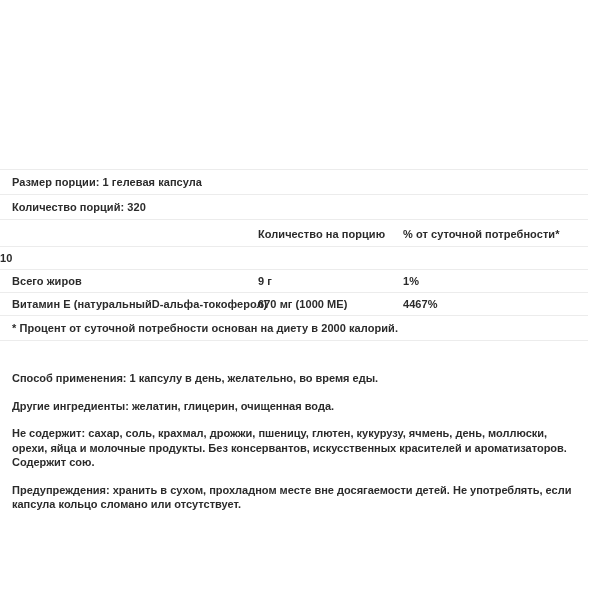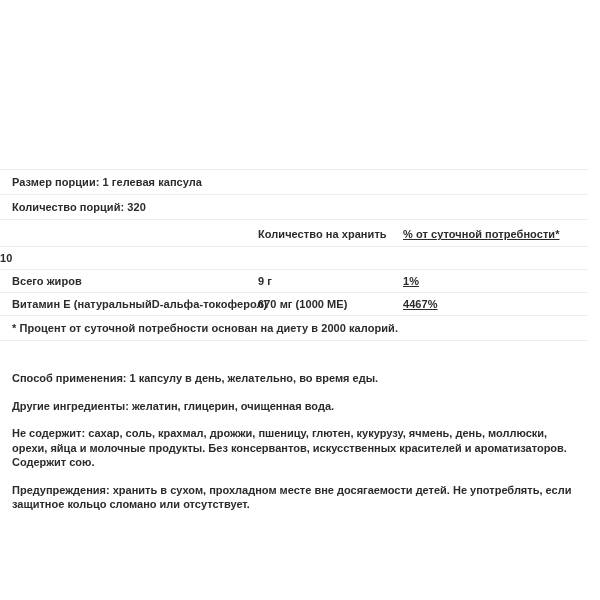--- a/index.html
+++ b/index.html
@@ -61,21 +61,20 @@
     width: 258px;
     padding-left: 12px;
   }
 
   .cell-amount {
     width: 145px;
   }
 
   .cell-dv {
     width: 185px;
-    text-decoration: underline;
   }
 
   .cell-full {
     width: 588px;
     padding-left: 12px;
   }
 
   
   .facts-row.meta .cell-full {
     padding-top: 5px;
@@ -131,21 +130,21 @@
     <div class="facts-row meta">
       <div class="cell cell-full">Размер порции: 1 гелевая капсула</div>
     </div>
 
     <div class="facts-row meta">
       <div class="cell cell-full">Количество порций: 320</div>
     </div>
 
     <div class="facts-row head">
       <div class="cell cell-label"></div>
-      <div class="cell cell-amount">Количество на хранить</div>
+      <div class="cell cell-amount">Количество на порцию</div>
       <div class="cell cell-dv">% от суточной потребности*</div>
     </div>
 
     <div class="facts-row tall">
       <div class="cell cell-amount">10</div>
       <div class="cell cell-dv"></div>
     </div>
 
     <div class="facts-row tall">
       <div class="cell cell-label">Всего жиров</div>
@@ -166,17 +165,17 @@
   </div>
 
   <div class="body-block">
 
     <p class="paragraph p-gap-first">Способ применения: 1 капсулу в день, желательно, во время еды.</p>
 
     <p class="paragraph p-gap">Другие ингредиенты: желатин, глицерин, очищенная вода.</p>
 
     <p class="paragraph p-gap">Не содержит: сахар, соль, крахмал, дрожжи, пшеницу, глютен, кукурузу, ячмень, день, моллюски, орехи, яйца и молочные продукты. Без консервантов, искусственных красителей и ароматизаторов. Содержит сою.</p>
 
-    <p class="paragraph p-gap">Предупреждения: хранить в сухом, прохладном месте вне досягаемости детей. Не употреблять, если защитное кольцо сломано или отсутствует.</p>
+    <p class="paragraph p-gap">Предупреждения: хранить в сухом, прохладном месте вне досягаемости детей. Не употреблять, если капсула кольцо сломано или отсутствует.</p>
 
   </div>
 
 </div>
 
 </body></html>

